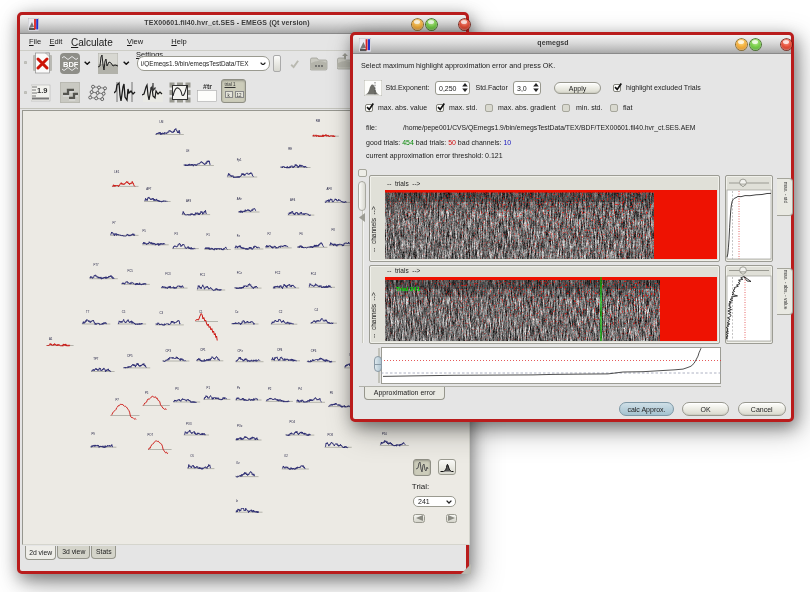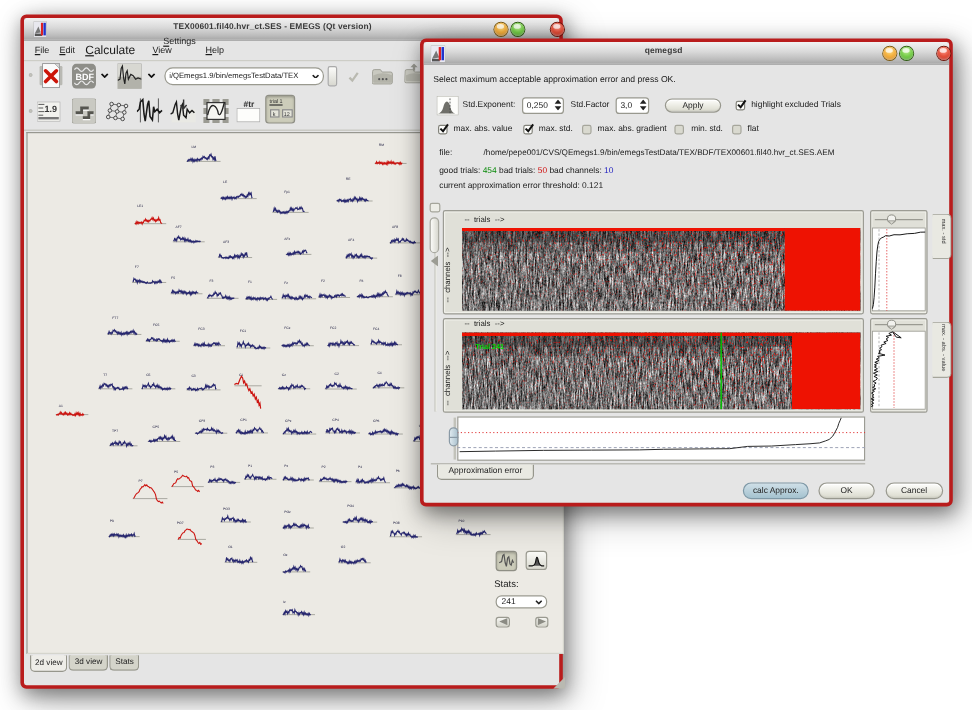--- a/index.html
+++ b/index.html
@@ -40,21 +40,21 @@
     <div class="ball bg2" style="left:406px">
       <i></i>
     </div>
     <div class="ball br" style="left:439px">
       <i></i>
     </div>
 <div class="t" style="left:9px;top:21.5px;font-size:7.5px"><u>F</u>ile</div>
 <div class="t" style="left:29.5px;top:21.5px;font-size:7.5px"><u>E</u>dit</div>
 <div class="t" style="left:51px;top:21.5px;font-size:10px"><u>C</u>alculate</div>
 <div class="t" style="left:107px;top:21.5px;font-size:7.5px"><u>V</u>iew</div>
-<div class="t" style="left:116px;top:15px;font-size:7.5px"><u>S</u>ettings</div>
+<div class="t" style="left:116px;top:35px;font-size:7.5px"><u>S</u>ettings</div>
 <div class="t" style="left:151.3px;top:21.5px;font-size:7.5px"><u>H</u>elp</div>
 <div class="abs" style="left:0;top:34.5px;width:452px;height:1px;background:#cdcdc6"></div>
 <div class="abs" style="left:4px;top:46px;width:3px;height:3px;border-radius:50%;background:#c8c8c0;box-shadow:inset 0 0 1px #888"></div>
 <svg class="abs" style="left:11.5px;top:37px" width="21" height="23">
 <rect x="1" y="3" width="4" height="16" rx="1" fill="#b9b9b3"></rect>
       <rect x="16" y="3" width="4" height="16" rx="1" fill="#b9b9b3"></rect>
 <rect x="3.5" y="1" width="14" height="20" fill="#fafafa" stroke="#8f8f8f" stroke-width="0.7"></rect>
 <polygon points="13.5,1 17.5,1 17.5,5" fill="#d8d8d8" stroke="#8f8f8f" stroke-width="0.5"></polygon>
 <path d="M6,7 L15,16 M15,7 L6,16" stroke="#cc1408" stroke-width="3" stroke-linecap="round"></path>
     </svg>
@@ -350,21 +350,21 @@
     </svg>
 <div class="abs" style="left:393.4px;top:444.2px;width:18px;height:17px;border:1px solid #8f8f85;border-radius:3px;background:#ccccba;box-shadow:inset 0 1px 2px rgba(0,0,0,0.25)"></div>
 <svg class="abs" style="left:395.4px;top:446.2px" width="14" height="13">
       <polyline points="1,8 3,7 4,2 5,1 6,8 7,11 8,4 9,3 10,9 11,10 12,6 13,8" fill="none" stroke="#555" stroke-width="1"></polyline>
     </svg>
 <div class="abs" style="left:417.5px;top:444.2px;width:18.5px;height:16px;border:1px solid #9a9a90;border-radius:3px;background:linear-gradient(#fbfbf8,#d9d9cf)"></div>
 <svg class="abs" style="left:419.5px;top:446.2px" width="14" height="12">
       <path d="M0.5,10.5 h3 q2.5,-0.3 3,-4 q0.8,-6 2,-0.5 q0.8,4 3,4.5 h2 Z" fill="#555"></path>
       <path d="M0.5,10.5 h3 q2.5,-0.3 3,-4 q0.8,-6 2,-0.5 q0.8,4 3,4.5 h2" fill="none" stroke="#111" stroke-width="1"></path>
     </svg>
-<div class="t" style="left:391.8px;top:466.8px;font-size:8px">Stats:</div>
+<div class="t" style="left:391.8px;top:466.8px;font-size:8px">Trial:</div>
 <div class="abs" style="left:392.6px;top:481.2px;width:43.4px;height:11px;border:1px solid #9a9a90;border-radius:5px;background:#fff"></div>
 <div class="t" style="left:398px;top:483.2px;font-size:7px">241</div>
 <svg class="abs" style="left:426px;top:485px" width="6" height="3.7199999999999998" viewBox="0 0 10 6.2">
       <polyline points="1,1 5,5 9,1" fill="none" stroke="#222" stroke-width="2.2"></polyline>
     </svg>
 <div class="abs" style="left:393.4px;top:498.8px;width:11.5px;height:9px;border:1px solid #9a9a90;border-radius:2.5px;background:linear-gradient(#f6f6f2,#d4d4ca)"></div>
 <svg class="abs" style="left:395.9px;top:500.3px" width="7" height="6">
       <polygon points="7,0 7,6 0,3" fill="#8b8b83"></polygon>
     </svg>
 <div class="abs" style="left:425.5px;top:498.8px;width:11.5px;height:9px;border:1px solid #9a9a90;border-radius:2.5px;background:linear-gradient(#f6f6f2,#d4d4ca)"></div>
@@ -390,21 +390,21 @@
 <div class="ttl" style="left:100px;width:200px;text-align:center">qemegsd</div>
 <div class="ball bo" style="left:383px">
       <i></i>
     </div>
     <div class="ball bg2" style="left:397px">
       <i></i>
     </div>
     <div class="ball br" style="left:428px">
       <i></i>
     </div>
-<div class="t" style="left:8px;top:26px;font-size:7.2px">Select maximum acceptable approximation error and press OK.</div>
+<div class="t" style="left:8px;top:26px;font-size:7.2px">Select maximum highlight approximation error and press OK.</div>
 <svg class="abs" style="left:10.5px;top:45px" width="18" height="16">
 <rect width="18" height="16" fill="#fdfdfb" stroke="#a5a59b" stroke-width="0.8"></rect>
 <path d="M1,14.5 q3,-0.3 4.2,-4.5 q1.2,-5.5 3.2,-5.5 q2,0 3.1,5.5 q0.9,4.2 4,4.5 Z" fill="#6e6e68"></path>
 <line x1="11" y1="2" x2="11" y2="14.5" stroke="#444" stroke-width="0.7" stroke-dasharray="1.5,1.2"></line>
     </svg>
 <div class="t" style="left:32.5px;top:49px">Std.Exponent:</div>
 <div class="spin" style="left:82px;top:46px;width:35px;height:13.5px"></div>
 <div class="t" style="left:86px;top:49.5px">0,250</div>
 <svg class="abs" style="left:108.5px;top:48.3px" width="6" height="9">
       <polygon points="3,0 5.8,3.4 0.2,3.4" fill="#222"></polygon>

